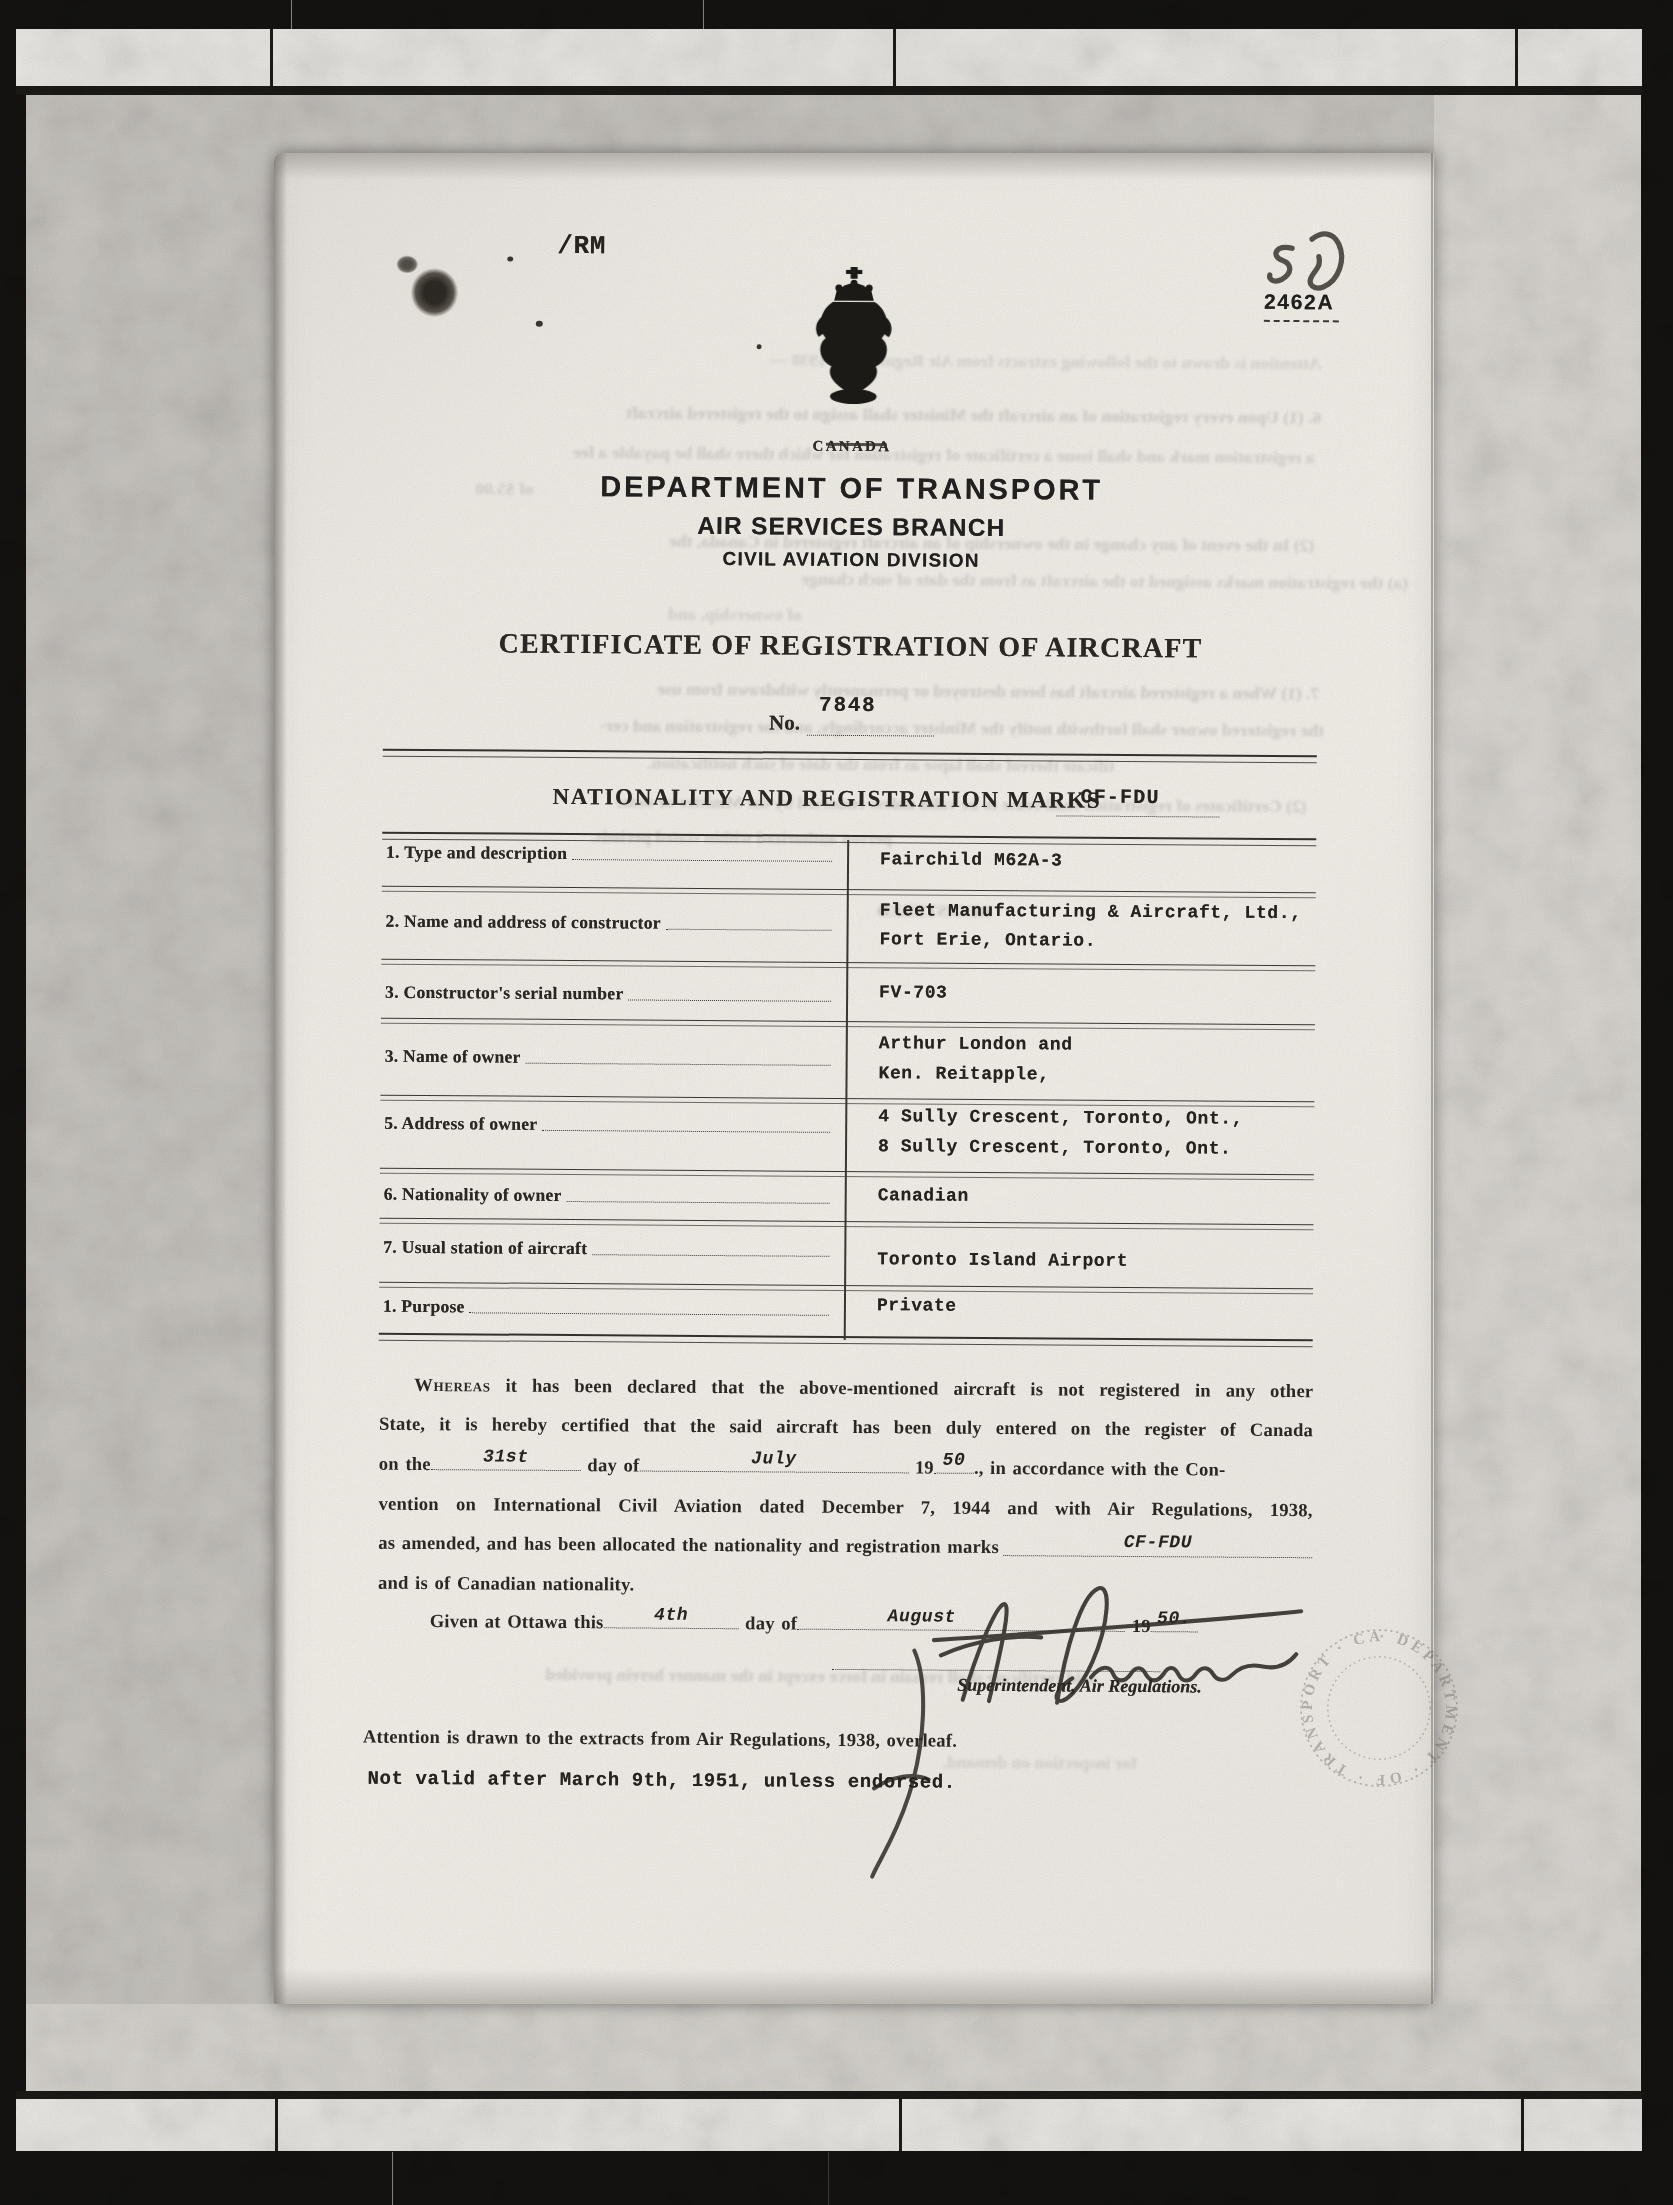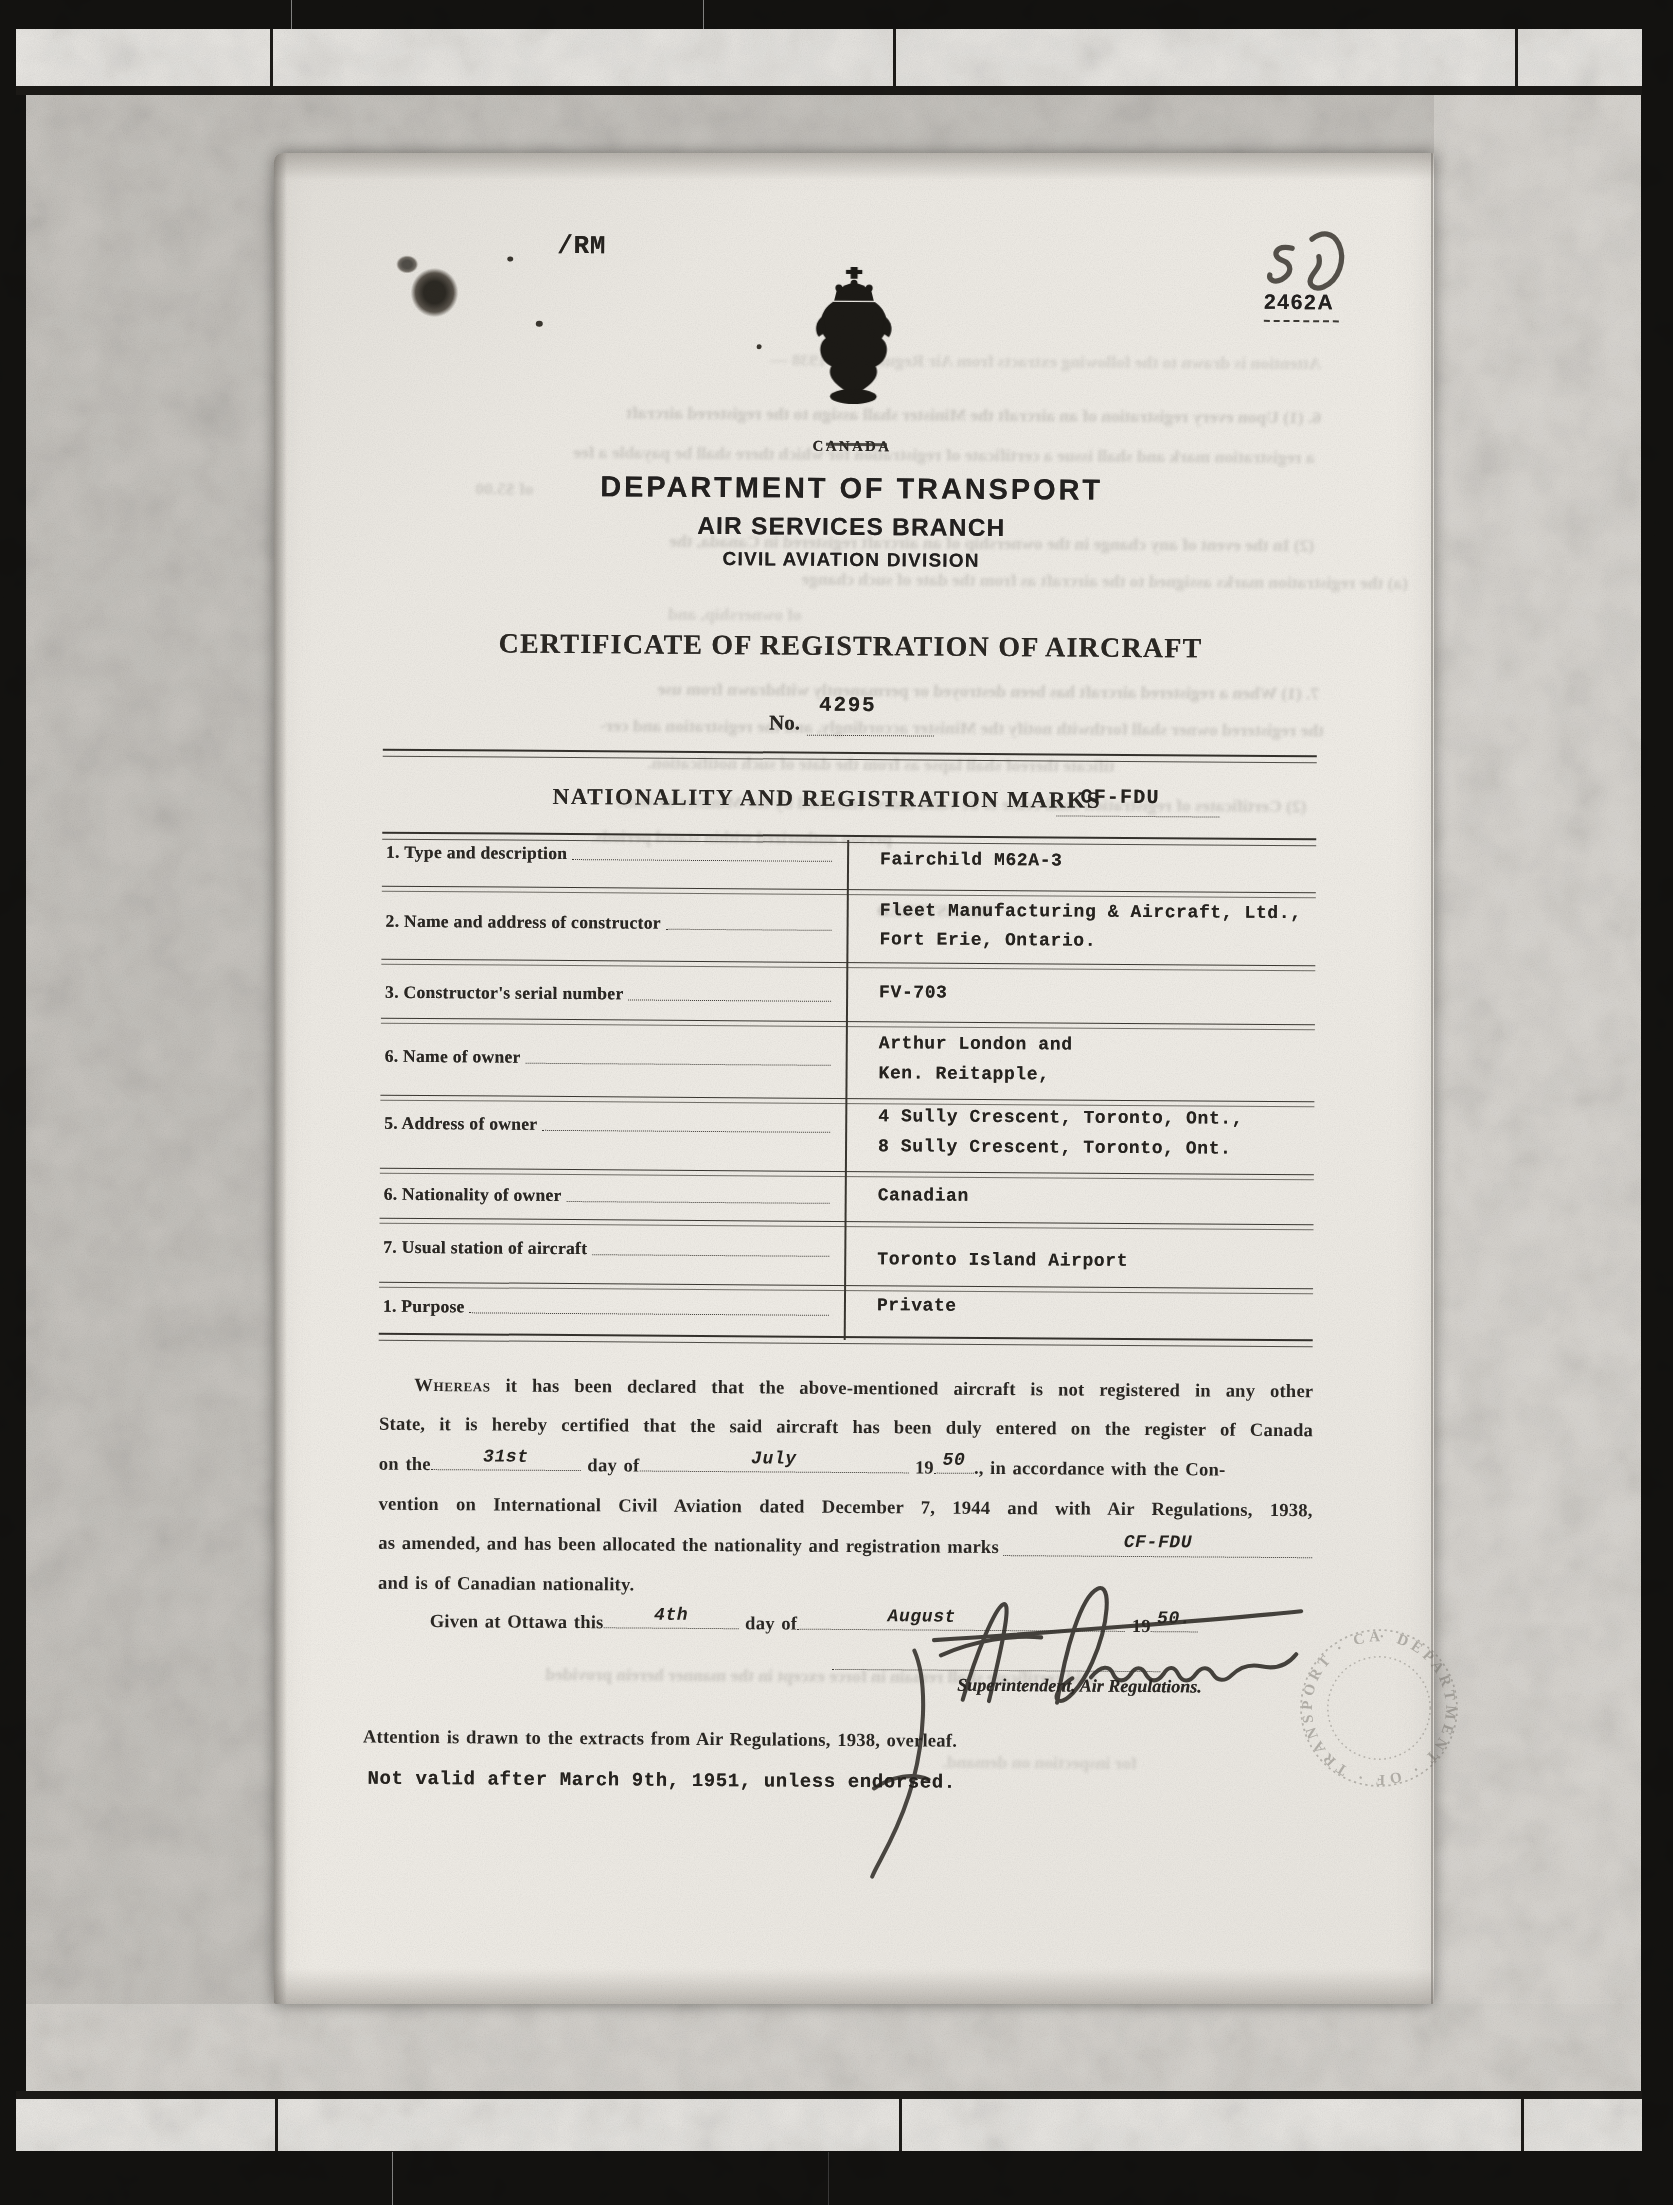--- a/index.html
+++ b/index.html
@@ -149,21 +149,21 @@
       </svg>
       <div class="abs serif soft ctr" style="left:580px;top:254px;font-size:15px;font-weight:bold;letter-spacing:2.3px;margin-top:31px;">CANADA</div>
       <div class="abs" style="left:554px;top:290px;width:61px;border-bottom:3.5px solid #34312c;opacity:.85;"></div>
 
       <div class="abs sans soft ctr" style="left:580px;top:319px;font-size:29px;font-weight:bold;letter-spacing:2.9px;">DEPARTMENT OF TRANSPORT</div>
       <div class="abs sans soft ctr" style="left:580px;top:360px;font-size:24.5px;font-weight:bold;letter-spacing:1.2px;">AIR SERVICES BRANCH</div>
       <div class="abs sans soft ctr" style="left:580px;top:396px;font-size:19px;font-weight:bold;letter-spacing:1.2px;">CIVIL AVIATION DIVISION</div>
 
       <div class="abs serif soft ctr" style="left:580px;top:477px;font-size:28px;font-weight:bold;letter-spacing:1.2px;">CERTIFICATE OF REGISTRATION OF AIRCRAFT</div>
 
-      <div class="abs mono typed" style="left:549px;top:541px;font-size:21px;font-weight:bold;letter-spacing:1.7px;">4295</div>
+      <div class="abs mono typed" style="left:549px;top:541px;font-size:21px;font-weight:bold;letter-spacing:1.7px;">7848</div>
       <div class="abs serif soft" style="left:499px;top:558px;font-size:21px;font-weight:bold;">No.</div>
       <div class="abs dotline" style="left:537px;top:566px;width:127px;height:16.3px;"></div>
 
       <div class="rule2" style="left:113px;top:599px;width:934px;"></div>
 
       <div class="abs serif soft" style="left:283px;top:633px;font-size:23px;font-weight:bold;letter-spacing:1.7px;">NATIONALITY AND REGISTRATION MARKS</div>
       <div class="abs mono typed" style="left:811px;top:631px;font-size:20px;font-weight:bold;letter-spacing:1.2px;">CF-FDU</div>
       <div class="abs dotline" style="left:787px;top:645px;width:163px;height:16.3px;"></div>
 
       <div class="rule2" style="left:113px;top:682px;width:934px;"></div>
@@ -186,21 +186,21 @@
       <div class="sep" style="left:113px;top:809px;width:934px;"></div>
 
       <div class="row-label serif soft" style="left:117px;top:832px;width:449px;">
         <span>3. Constructor's serial number</span>
           <span class="fill"></span>
       </div>
       <div class="val mono typed" style="left:611px;top:829px;">FV-703</div>
       <div class="sep" style="left:113px;top:868px;width:934px;"></div>
 
       <div class="row-label serif soft" style="left:117px;top:896px;width:449px;">
-        <span>6. Name of owner</span>
+        <span>3. Name of owner</span>
           <span class="fill"></span>
       </div>
       <div class="val mono typed" style="left:611px;top:880px;">Arthur London and</div>
       <div class="val mono typed" style="left:611px;top:910px;">Ken. Reitapple,</div>
       <div class="sep" style="left:113px;top:945px;width:934px;"></div>
 
       <div class="row-label serif soft" style="left:117px;top:963px;width:449px;">
         <span>5. Address of owner</span>
           <span class="fill"></span>
       </div>

